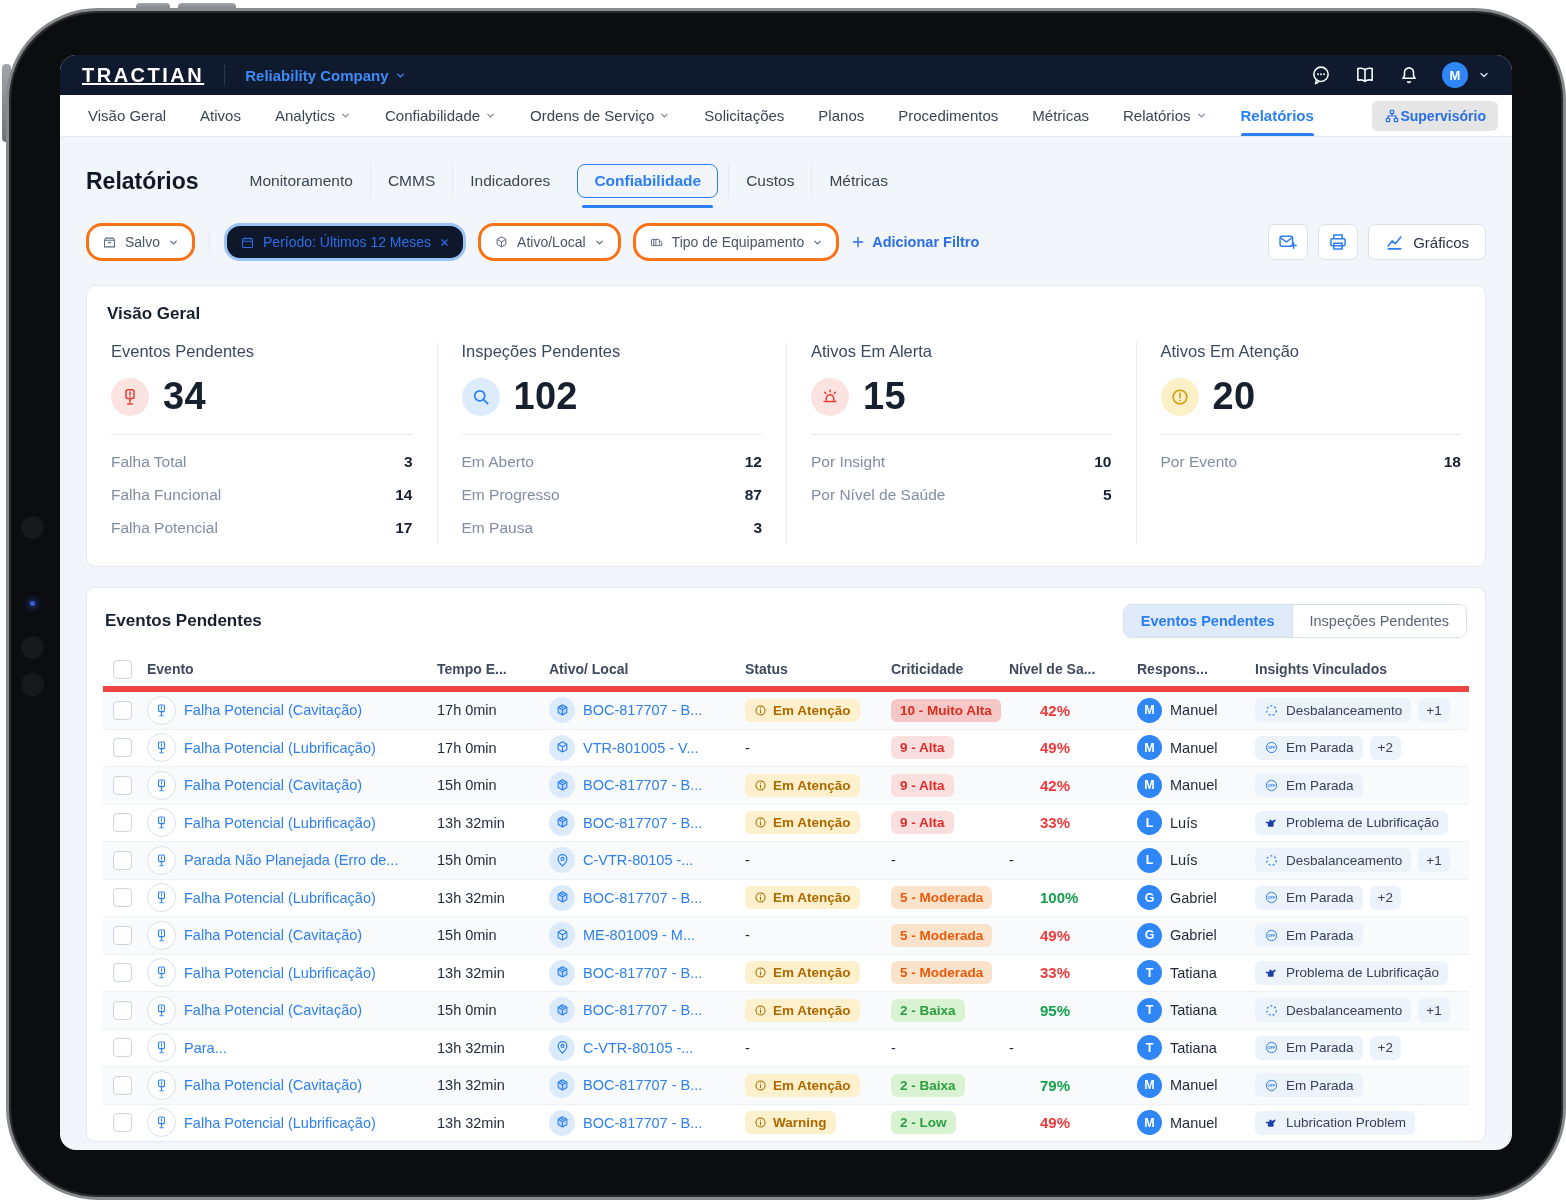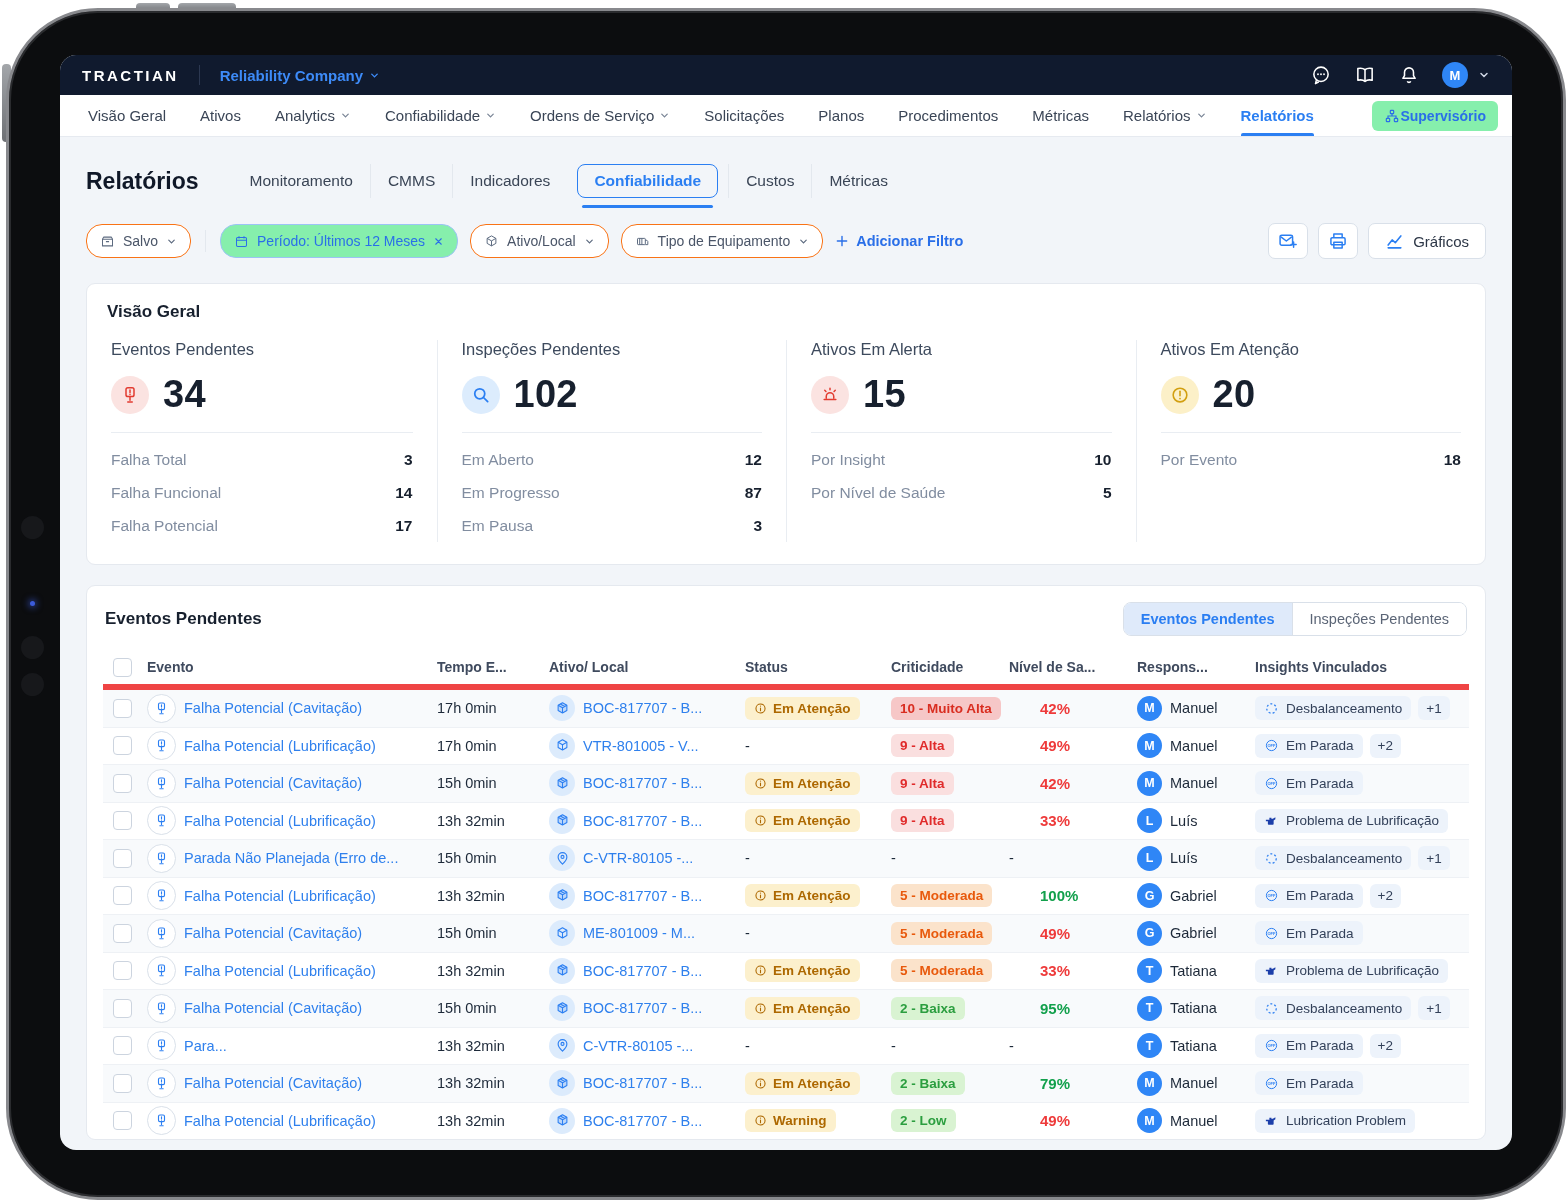--- a/index.html
+++ b/index.html
@@ -5,52 +5,52 @@
   html,body{margin:0;padding:0;background:#fff;}
   body{width:1566px;height:1200px;position:relative;font-family:"Liberation Sans","DejaVu Sans",sans-serif;-webkit-font-smoothing:antialiased;}
   
   .hw-btn{position:absolute;background:linear-gradient(#a3a6aa,#6e7074);border-radius:4px;}
   .device{position:absolute;left:6px;top:8px;width:1554px;height:1186px;background:#0c0d0f;border:3px solid #88898d;border-radius:92px;box-shadow:inset 0 0 0 2px #2a2b2e;}
   .cam{position:absolute;border-radius:50%;background:#17181b;}
   .cam-dot{position:absolute;border-radius:50%;background:#3b5bdb;box-shadow:0 0 6px 2px rgba(59,91,219,.55);}
   .screen{position:absolute;left:51px;top:44px;width:1452px;height:1095px;border-radius:16px;overflow:hidden;background:#f2f5f9;}
   
   .topbar{height:40px;background:#101a2e;display:flex;align-items:center;padding:0 22px;color:#fff;}
-  .logo{font-size:15px;font-weight:800;letter-spacing:2.5px;color:#fff;}
+  .logo{font-size:20px;font-weight:800;letter-spacing:2.5px;color:#fff;text-decoration:underline;}
   .tb-div{width:1px;height:20px;background:#2c3851;margin:0 20px;}
   .company{color:#3d8bf8;font-size:15px;font-weight:700;display:flex;align-items:center;gap:6px;cursor:pointer;}
   .tb-right{margin-left:auto;display:flex;align-items:center;gap:22px;}
   .tb-icon{width:22px;height:22px;color:#fff;display:inline-flex;}
   .tb-icon svg{width:100%;height:100%;}
   .avatar{width:26px;height:26px;border-radius:50%;background:#2f86f6;color:#fff;font-size:13px;font-weight:700;display:flex;align-items:center;justify-content:center;}
   .av-chev{color:#cfd6e4;width:12px;height:12px;display:inline-flex;margin-left:-12px;}
   
   .mainnav{height:41px;background:#fff;border-bottom:1px solid #e6eaf0;display:flex;align-items:center;padding:0 14px 0 28px;gap:34px;}
   .nav-item{font-size:15px;color:#3a4556;display:flex;align-items:center;gap:5px;height:100%;position:relative;cursor:pointer;white-space:nowrap;}
   .nav-item.active{color:#2b7ff2;font-weight:600;}
   .nav-item.active::after{content:"";position:absolute;left:0;right:0;bottom:0;height:3px;background:#2b7ff2;border-radius:2px 2px 0 0;}
   .nav-item svg{width:11px;height:11px;color:#7c8798;}
-  .sup-btn{margin-left:auto;background:#86efac;color:#2a6fe8;font-size:14px;font-weight:600;border:none;border-radius:6px;padding:7px 12px;display:flex;align-items:center;cursor:pointer;}
+  .sup-btn{margin-left:auto;background:#e5e5e5;color:#2a6fe8;font-size:14px;font-weight:600;border:none;border-radius:6px;padding:7px 12px;display:flex;align-items:center;cursor:pointer;}
   .sup-btn svg{width:16px;height:16px;}
   
   .page{padding:17px 26px 0;}
   .pagehead{display:flex;align-items:center;height:54px;position:relative;}
   .page-title{font-size:23px;font-weight:700;color:#101828;margin-right:34px;}
   .tabs{display:flex;align-items:center;}
   .tab{font-size:15.5px;color:#3a4556;padding:8px 17px;position:relative;cursor:pointer;white-space:nowrap;}
   .tab.sep{border-left:1px solid #e3e8ee;}
   .tab.active{color:#2b7ff2;font-weight:600;border:1.5px solid #2b7ff2;border-radius:8px;margin:0 10px;padding:7px 16px;}
   .tab.active + .tab{border-left:1px solid #e3e8ee;}
   .tab.active::after{content:"";position:absolute;left:4px;right:4px;bottom:-11px;height:3px;border-radius:2px;background:#2b7ff2;}
   
   .filterrow{display:flex;align-items:center;margin-top:15px;gap:12px;}
-  .chip{display:flex;align-items:center;gap:8px;height:32px;padding:0 13px;border:1px solid #f97316;border-radius:16px;background:#fff;font-size:14px;color:#4a5568;cursor:pointer;white-space:nowrap;}
+  .chip{display:flex;align-items:center;gap:8px;height:32px;padding:0 13px;border:3px solid #f97316;border-radius:16px;background:#fff;font-size:14px;color:#4a5568;cursor:pointer;white-space:nowrap;}
   .chip svg{width:15px;height:15px;color:#5d6b80;}
   .chip .chev{width:11px;height:11px;}
-  .chip.blue{background:#86efac;border-color:#9cc3f5;color:#2a6fe8;}
+  .chip.blue{background:#0f172a;border-color:#9cc3f5;color:#2a6fe8;}
   .chip.blue svg{color:#2a6fe8;}
   .f-div{width:1px;height:22px;background:#e3e8ee;margin:0 2px;}
   .addfilter{display:flex;align-items:center;gap:7px;color:#2a6fe8;font-size:14.5px;font-weight:600;cursor:pointer;}
   .addfilter svg{width:14px;height:14px;}
   .f-right{margin-left:auto;display:flex;align-items:center;gap:10px;}
   .ico-btn{width:40px;height:36px;border:1px solid #d9e0e9;background:#fff;border-radius:7px;display:flex;align-items:center;justify-content:center;cursor:pointer;}
   .ico-btn svg{width:20px;height:20px;color:#2b7ff2;}
   .graf-btn{height:36px;border:1px solid #d9e0e9;background:#fff;border-radius:7px;display:flex;align-items:center;gap:9px;padding:0 16px;font-size:15px;color:#2c3646;cursor:pointer;}
   .graf-btn svg{width:19px;height:19px;color:#2b7ff2;}
   

